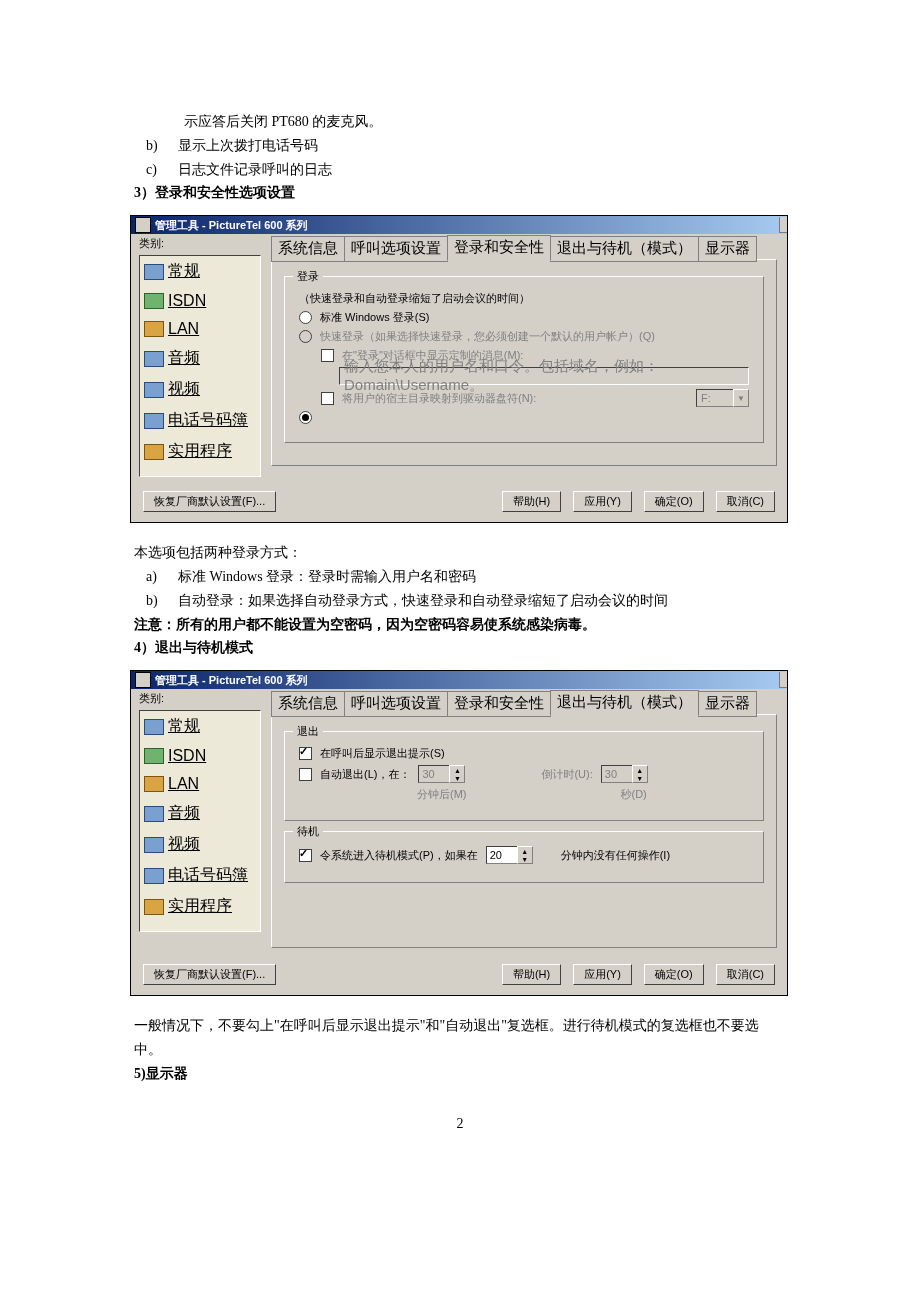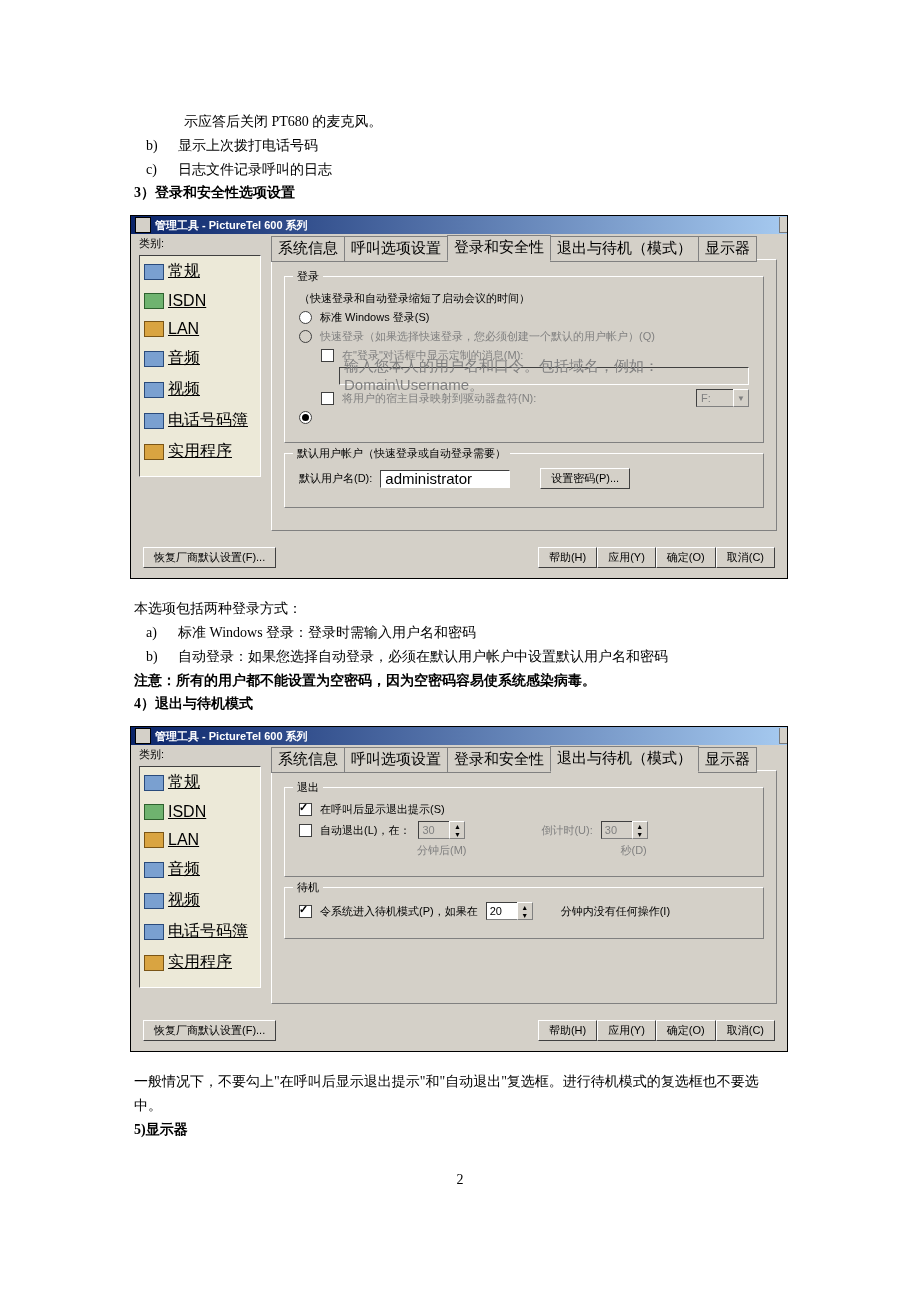--- a/index.html
+++ b/index.html
@@ -195,20 +195,21 @@
     background:#d4d0c8; width:28px; height:16px; font-size:11px; padding:0 4px;
     display:flex; align-items:center; color:#808080; border-right:none;
   }
   .dropdown .dbtn { width:14px; border:1px solid #808080; border-top-color:#fff; border-left-color:#fff;
     display:flex; align-items:center; justify-content:center; font-size:8px; }
 
   .bottom-row {
     display: flex;
     align-items: center;
     padding: 6px 12px 10px 12px;
+    gap: 12px;
   }
   .bottom-row .spacer { flex: 1; }
 
   .pagenum { text-align:center; font-family:"Times New Roman", serif; font-size:14px; margin-top:30px; }
 </style>
 </head>
 <body>
 
 <div class="page">
 
@@ -301,29 +302,20 @@
               <span class="dropdown">
                 <span class="dval">F:</span>
                 <span class="dbtn">▼</span>
               </span>
             </div>
             <div class="row">
               <span class="radio sel"></span>
             </div>
           </div>
 
-          <div class="groupbox">
-            <span class="legend">默认用户帐户（快速登录或自动登录需要）</span>
-            <div class="row">
-              <span>默认用户名(D):</span>
-              <span class="textbox" style="width:120px">administrator</span>
-              <span style="width:14px"></span>
-              <span class="btn">设置密码(P)...</span>
-            </div>
-          </div>
         </div>
       </div>
     </div>
     <div class="bottom-row">
       <span class="btn">恢复厂商默认设置(F)...</span>
       <span class="spacer"></span>
       <span class="btn">帮助(H)</span>
       <span class="btn">应用(Y)</span>
       <span class="btn">确定(O)</span>
       <span class="btn">取消(C)</span>
@@ -331,21 +323,21 @@
   </div>
 
   <p class="body-text">本选项包括两种登录方式：</p>
   <div class="indent-list">
     <div class="li-row">
       <span class="li-marker">a)</span>
       <span class="body-text">标准 Windows 登录：登录时需输入用户名和密码</span>
     </div>
     <div class="li-row">
       <span class="li-marker">b)</span>
-      <span class="body-text">自动登录：如果您选择自动登录，必须在默认用户帐户中设置默认用户名和密码</span>
+      <span class="body-text">自动登录：如果选择自动登录方式，快速登录和自动登录缩短了启动会议的时间</span>
     </div>
   </div>
   <p class="body-text bold">注意：所有的用户都不能设置为空密码，因为空密码容易使系统感染病毒。</p>
   <p class="body-text bold">4）退出与待机模式</p>
 
   <div class="shot">
     <div class="titlebar">
       <span class="titlebar-icon"></span>
       <span>管理工具 - PictureTel 600 系列</span>
       <span class="closebtn"></span>

